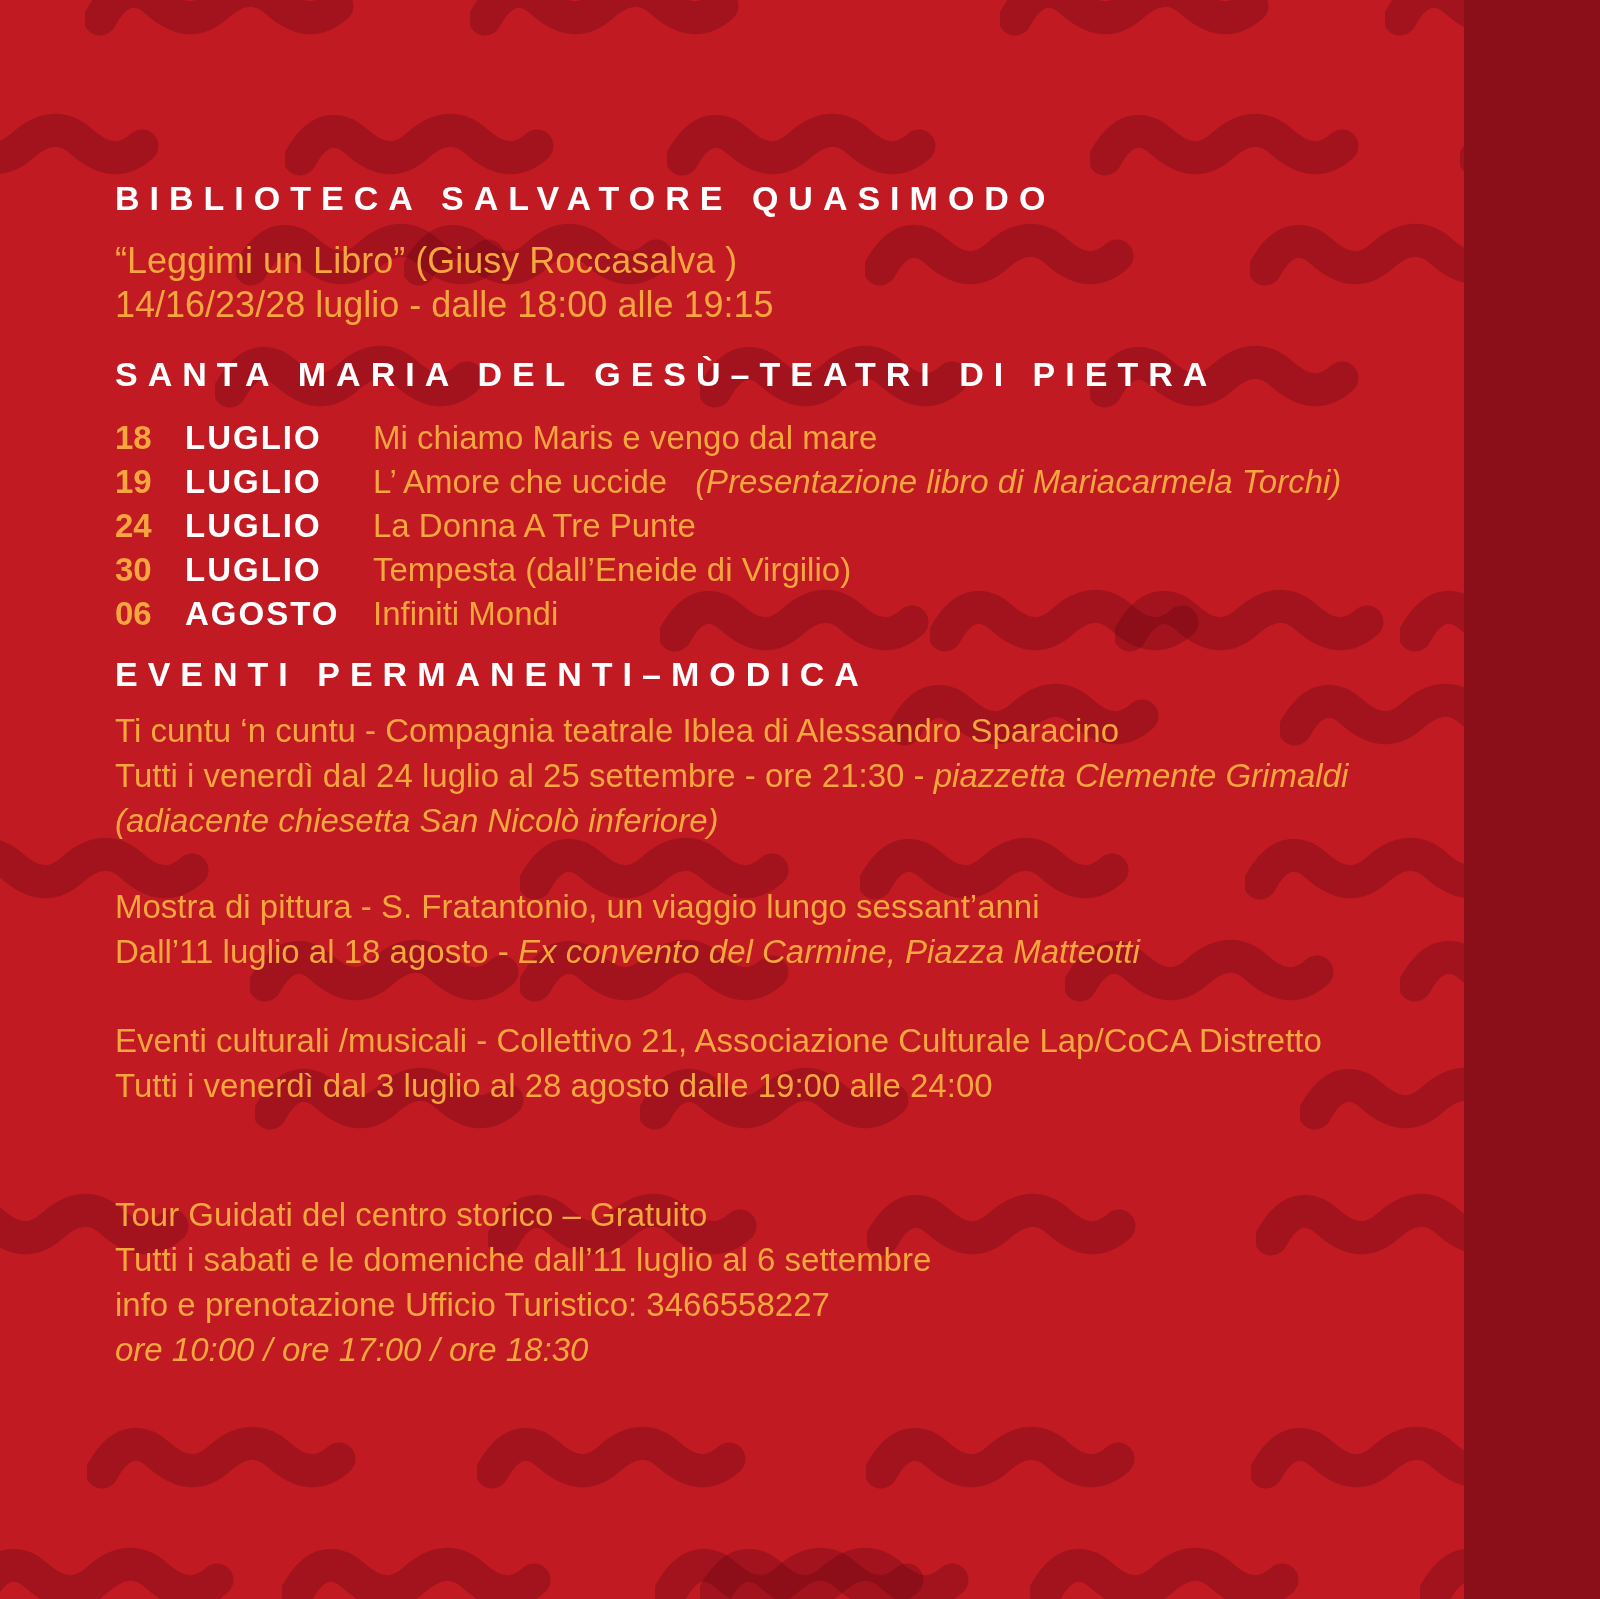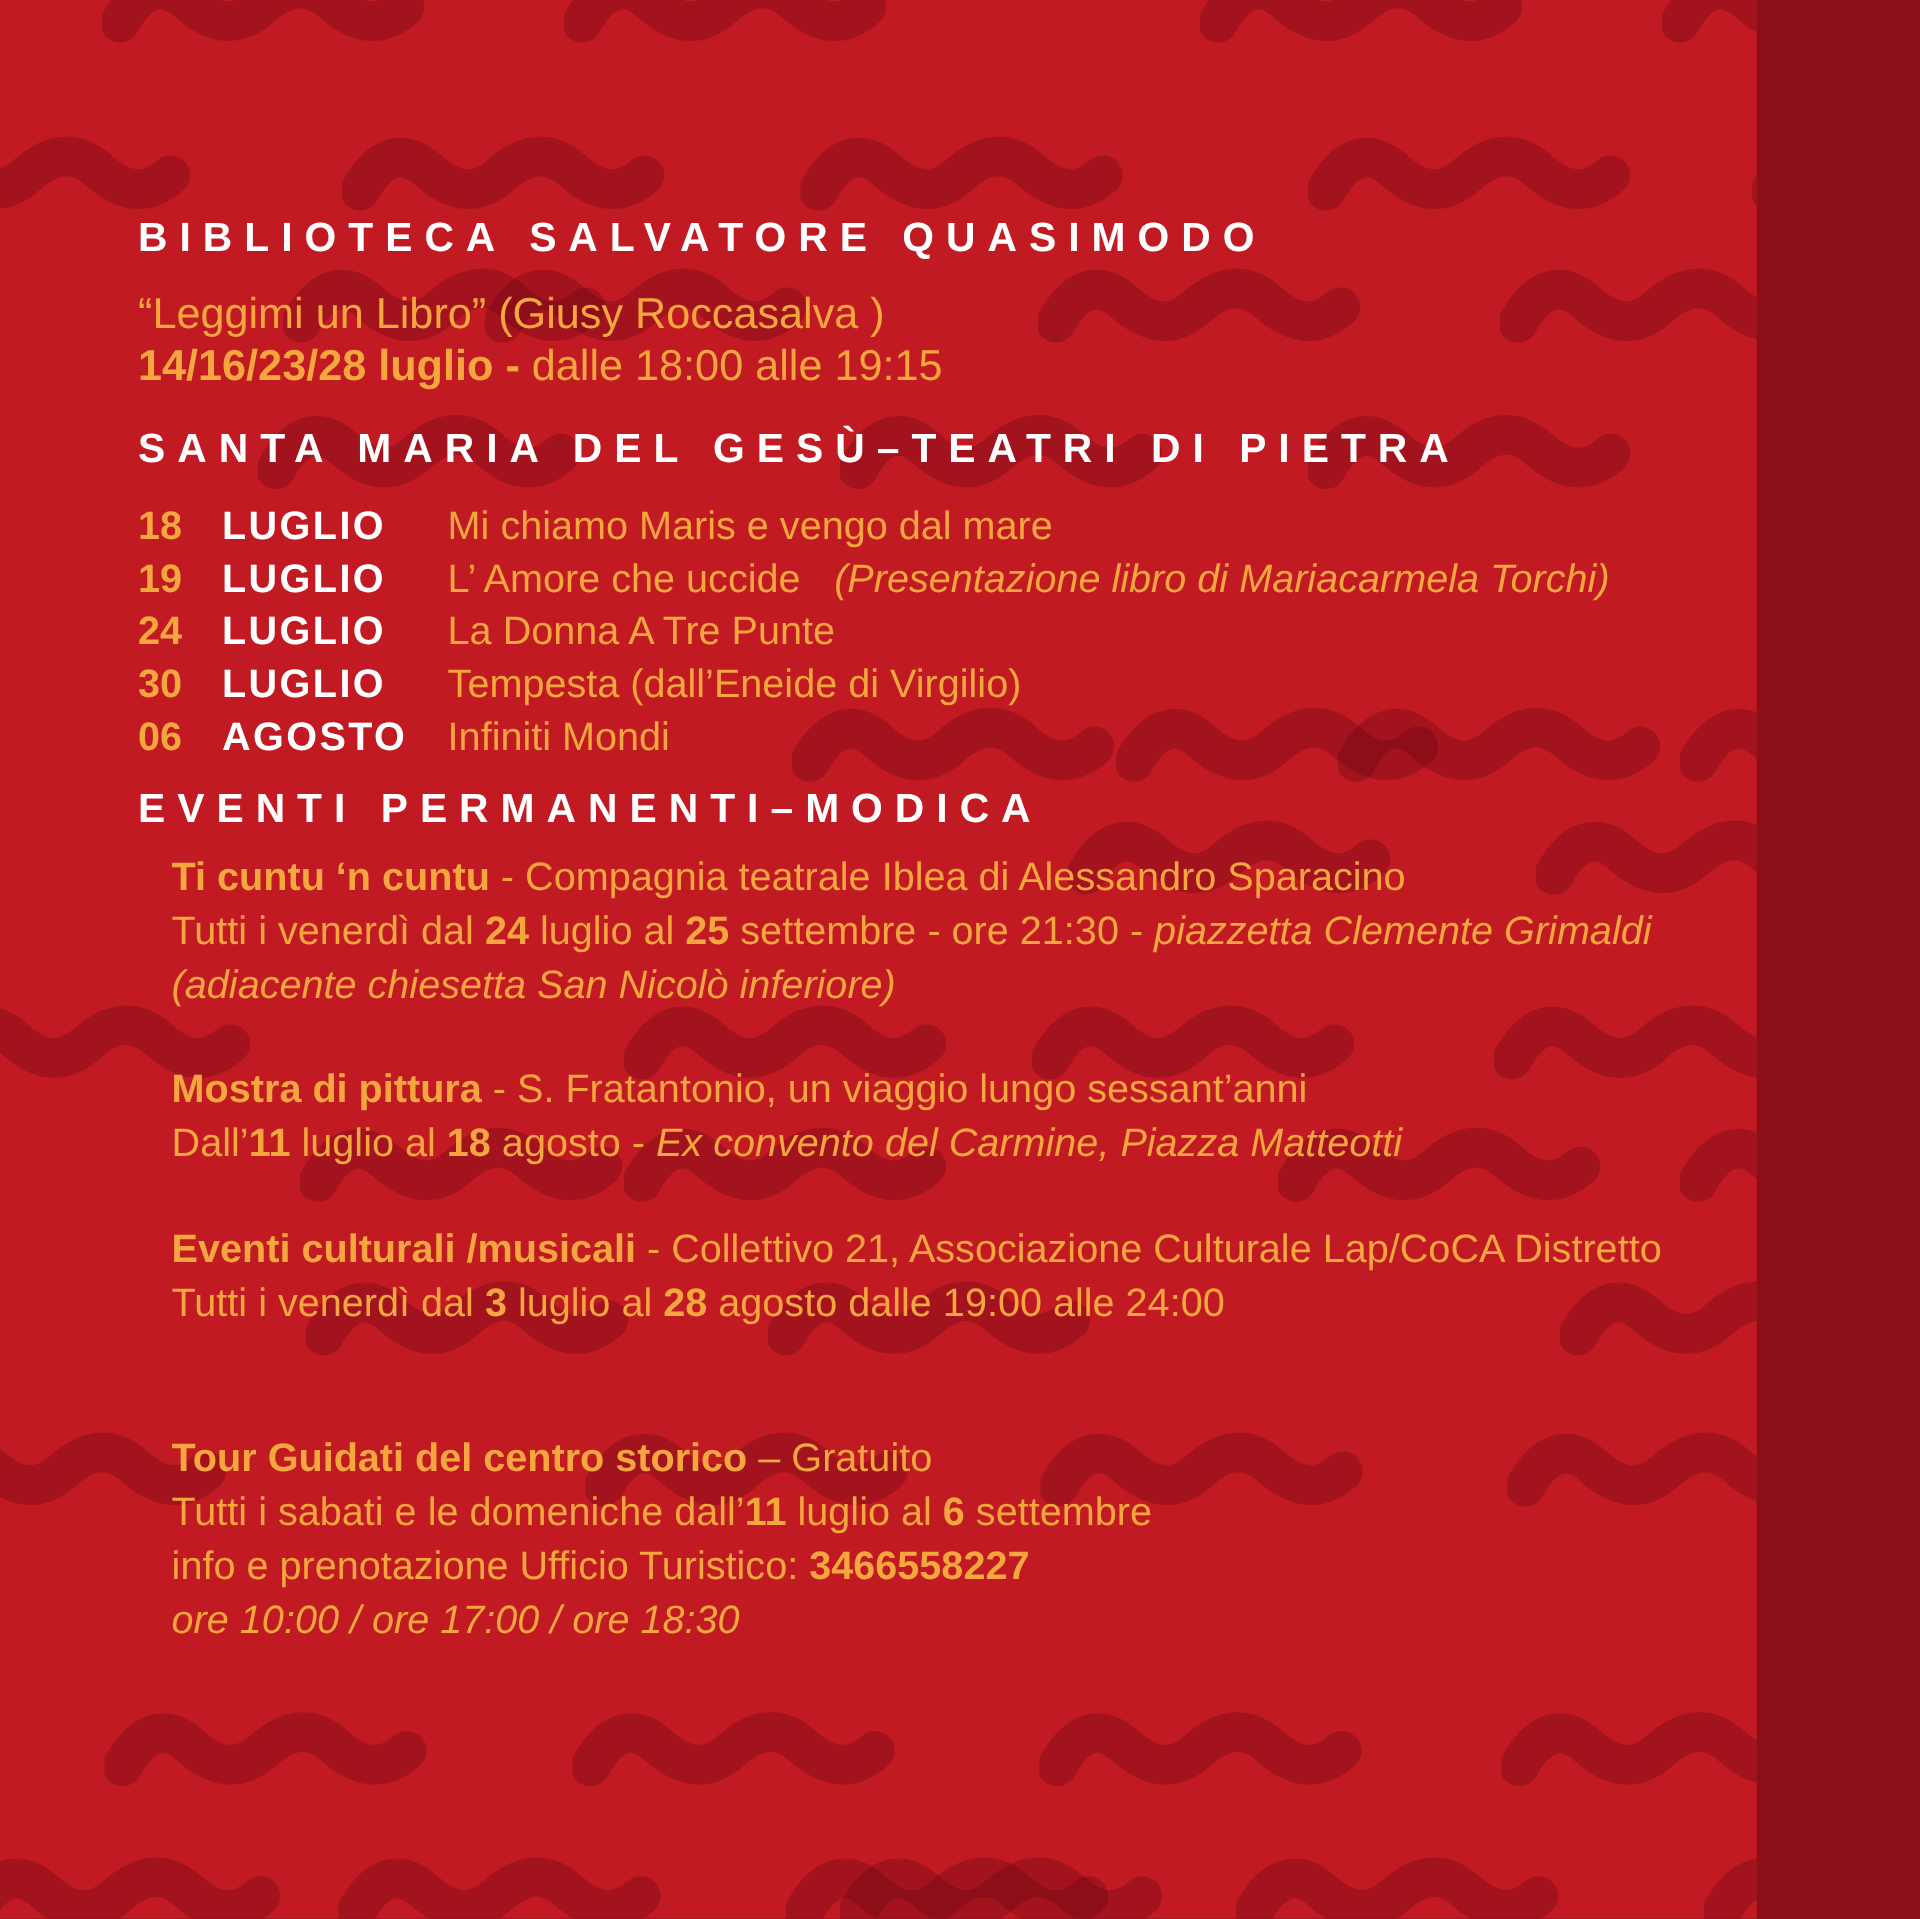--- a/index.html
+++ b/index.html
@@ -19,22 +19,22 @@
   }
   .line{
     position:absolute;left:115px;
     font-size:36px;line-height:45px;color:var(--orange,#F5A63E);
     white-space:nowrap;
   }
   .block{
     position:absolute;left:115px;
     font-size:33px;line-height:45px;color:var(--orange,#F5A63E);
   }
-  .block div{white-space:nowrap;margin-left:28px;}
-  .b{font-weight:bold;}
+  .block div{white-space:nowrap;}
+  .b{font-weight:normal;}
   .i{font-style:italic;}
 
   .events{position:absolute;left:115px;top:416px;}
   .event-row{display:flex;height:44px;line-height:44px;font-size:33px;white-space:nowrap;}
   .event-day{width:70px;font-weight:bold;color:var(--orange,#F5A63E);}
   .event-month{width:188px;font-weight:bold;color:var(--white,#fff);letter-spacing:2px;}
   .event-name{color:var(--orange,#F5A63E);}
   .event-note{font-style:italic;margin-left:28px;color:var(--orange,#F5A63E);}
 </style>
 </head>

